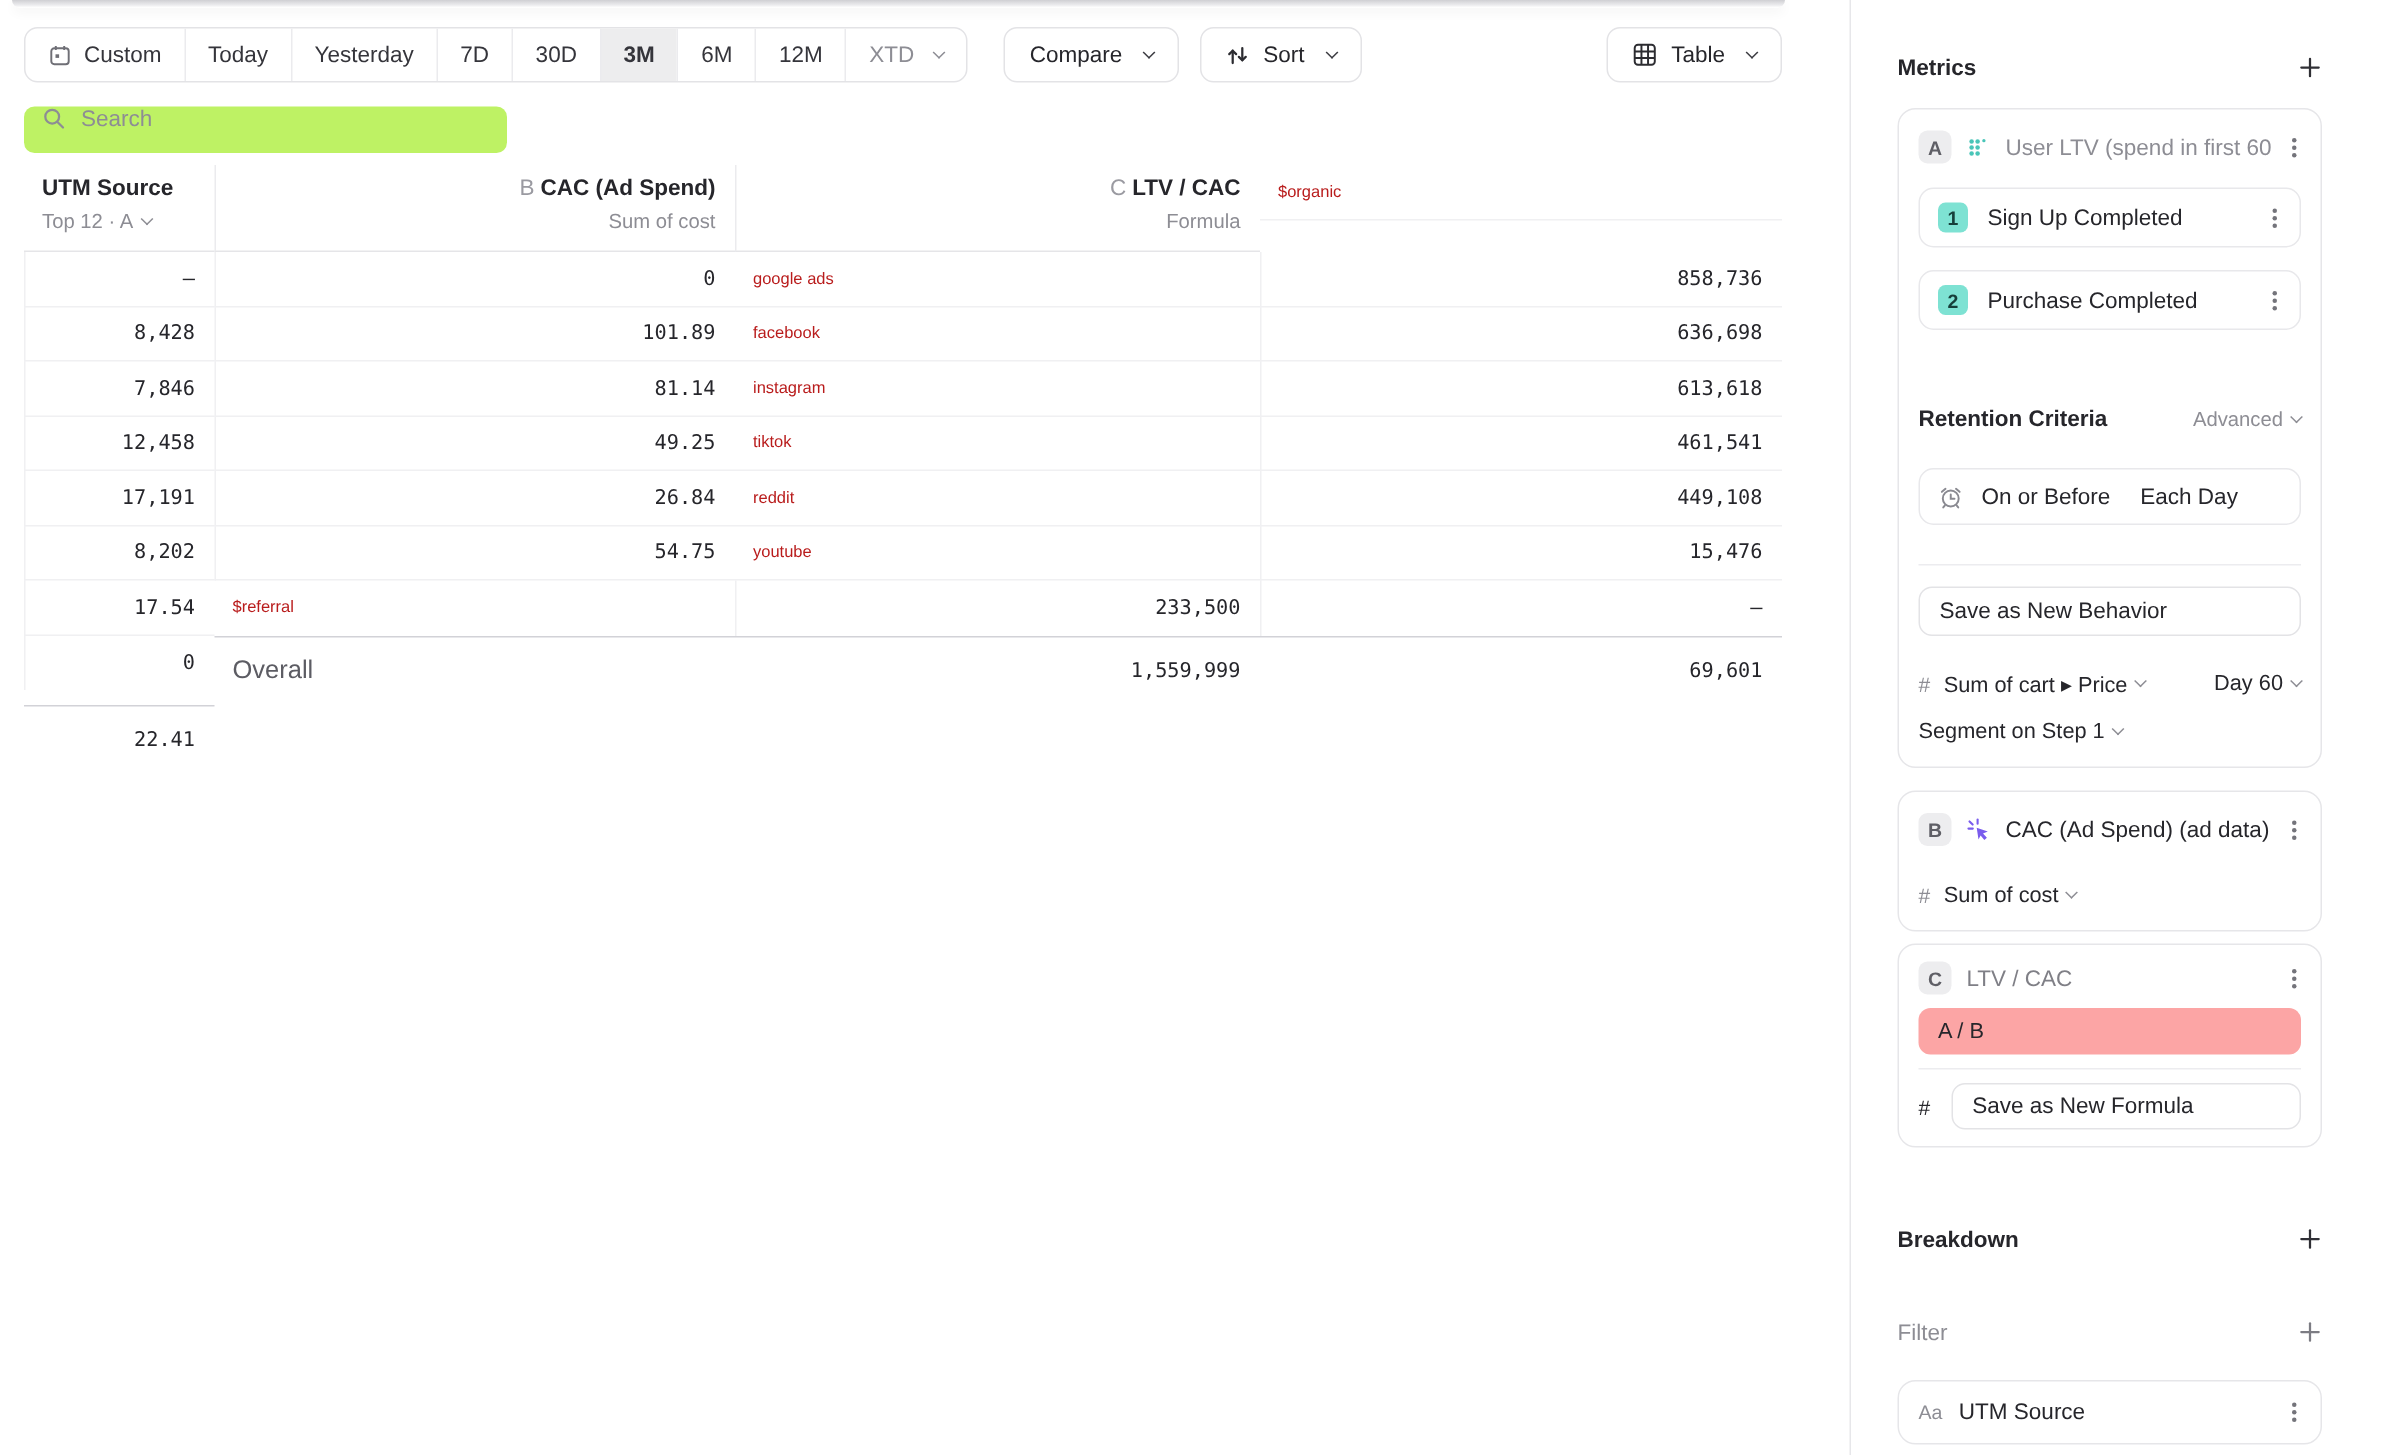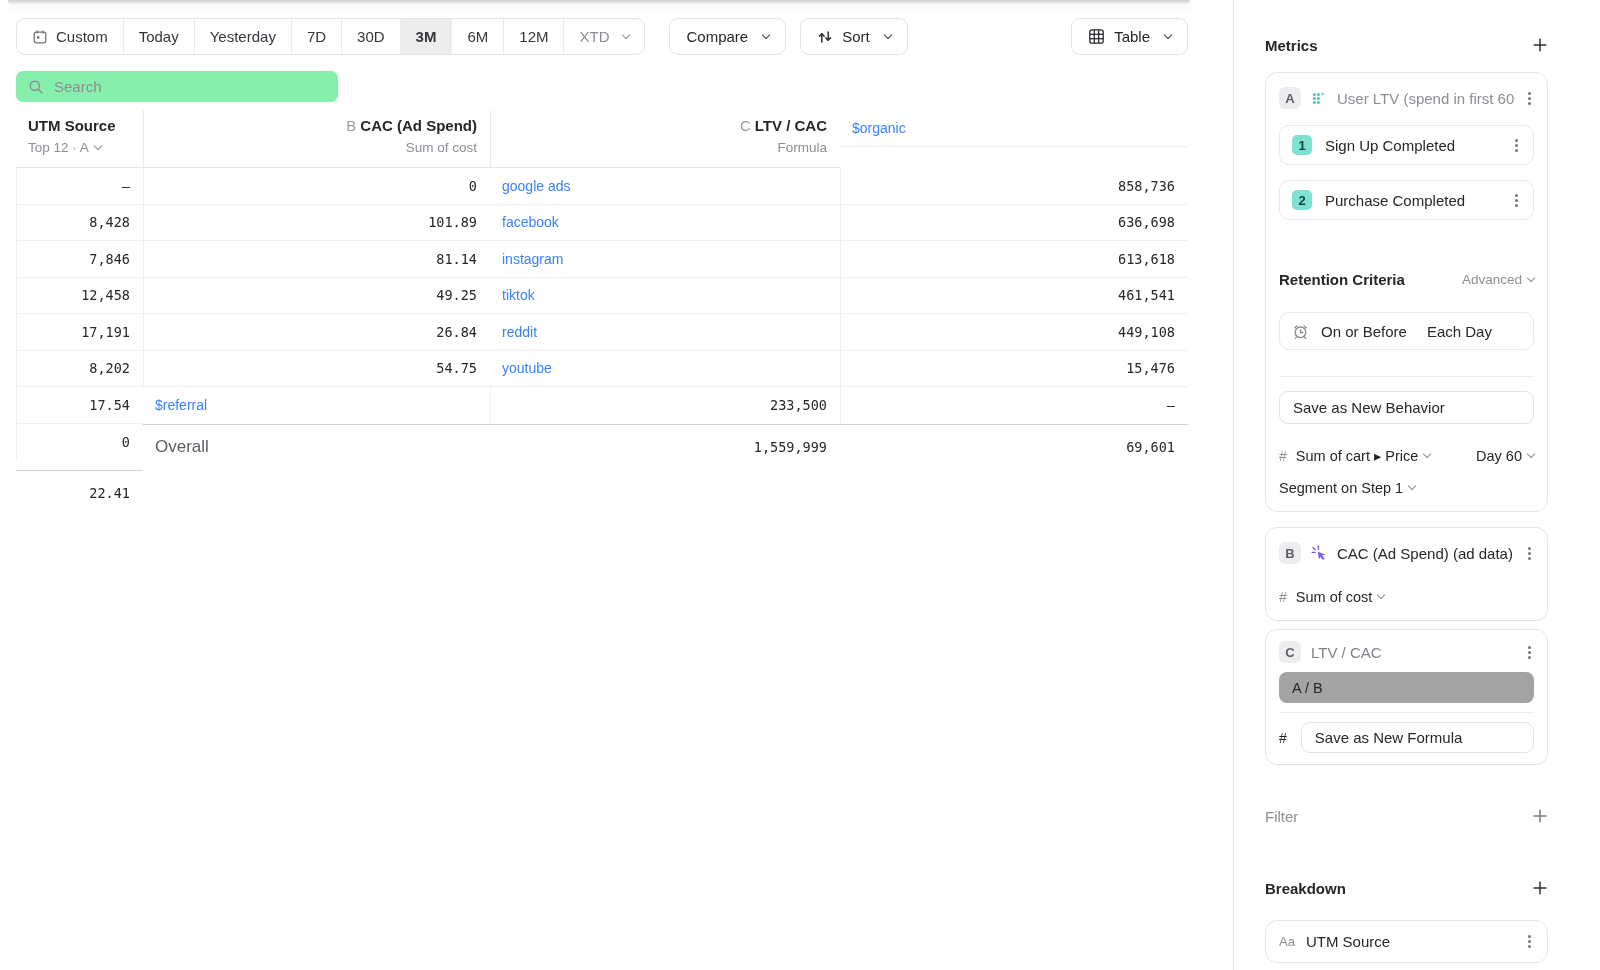--- a/index.html
+++ b/index.html
@@ -41,39 +41,39 @@
 
   .caret {
     display:inline-block; width:6px; height:6px;
     border-right:1.6px solid #8d8d94; border-bottom:1.6px solid #8d8d94;
     transform:rotate(45deg); margin:-3px 0 1px 6px; vertical-align:middle; flex:none;
   }
   .caret.dark { border-color:#3b3b41; }
 
   .search {
     position:absolute; top:71px; left:16px; width:322px; height:31px;
-    background:#86efac; border-radius:7px;
-    display:flex; align-items:center; gap:10px; padding:0 12px;
+    background:#bef264; border-radius:7px;
+    display:flex; align-items:flex-start; gap:10px; padding:0 12px;
   }
   .search input { flex:1; border:none; outline:none; background:transparent; font-size:15px; color:#26262b; font-family:inherit; }
   .search input::placeholder { color:#8d8d94; }
 
   
   .grid {
     position:absolute; top:110px; left:16px; width:1172px;
     display:grid; grid-template-columns:127px 347px 350px 348px;
   }
   .hcell { border-bottom:1px solid #e5e5e8; padding:7px 12px 12px; }
   .hcell.num { text-align:right; border-left:1px solid #ebebee; padding-right:13px; }
   .hc-title { font-size:15px; font-weight:700; color:#26262b; white-space:nowrap; }
   .hc-letter { font-weight:400; color:#9a9aa1; margin-right:4px; }
   .hc-sub { margin-top:6px; font-size:13.5px; color:#8d8d94; white-space:nowrap; }
   .cell {
     height:36.5px; display:flex; align-items:center; padding:0 12px;
-    font-size:14px; color:#3b82f6; border-bottom:1px solid #f0f0f2; white-space:nowrap;
+    font-size:11px; color:#b91c1c; border-bottom:1px solid #f0f0f2; white-space:nowrap;
   }
   .cell.num {
     font-family:"DejaVu Sans Mono", monospace; font-size:13.5px; color:#26262b;
     justify-content:flex-end; border-left:1px solid #f0f0f2; padding-right:13px;
   }
   .cell.lastrow { border-bottom:none; }
   .ovcell {
     height:46px; display:flex; align-items:center; padding:0 12px;
     border-top:1px solid #d2d2d7; font-size:17px; color:#5c5c63; white-space:nowrap;
   }
@@ -135,21 +135,21 @@
   .hash { color:#8d8d94; font-size:14px; flex:none; }
   .hash.darkHash { color:#26262b; }
   .ddl { display:flex; align-items:center; color:#26262b; cursor:pointer; white-space:nowrap; }
   .winSel { margin-left:auto; }
   .segRow { margin-top:12px; height:20px; display:flex; align-items:center; font-size:14.5px; }
 
   .cardB { margin-top:15px; }
   .cardC { margin-top:8px; padding:11px 13px; }
   .cardC .mhead { height:22px; }
   .formula {
-    background:#a3a3a3; border-radius:8px; height:31px; margin-top:9px;
+    background:#fca5a5; border-radius:8px; height:31px; margin-top:9px;
     display:flex; align-items:center; padding:0 13px; font-size:14.5px; color:#26262b; cursor:text;
   }
   .cardC .hr { margin-top:9px; }
   .formulaSaveRow { display:flex; align-items:center; gap:14px; margin-top:9px; }
   .formulaSaveRow .saveBtn { flex:1; margin-top:0; height:31px; }
 
   .filterRow { margin-top:40px; }
   .breakdownRow { margin-top:50px; }
   .bdCard { margin-top:21px; padding:12px 13px; display:flex; align-items:center; gap:11px; }
   .aaIcon { font-size:13px; color:#8d8d94; flex:none; }
@@ -431,40 +431,40 @@
     <div class="formula">A / B</div>
     <div class="hr"></div>
     <div class="formulaSaveRow">
       <span class="hash darkHash">#</span>
       <div class="saveBtn">
         <span>Save as New Formula</span>
       </div>
     </div>
   </div>
 
+  <div class="side-h breakdownRow">
+    <span class="side-title">Breakdown</span>
+    <span class="plusBtn">
+  <svg width="16" height="16" viewBox="0 0 16 16" fill="none" stroke="currentColor" stroke-width="1.5" stroke-linecap="round">
+    <line x1="8" y1="2.2" x2="8" y2="13.8"></line>
+          <line x1="2.2" y1="8" x2="13.8" y2="8"></line>
+  </svg>
+</span>
+  </div>
+
   <div class="side-h filterRow">
     <span class="side-title mutedTitle">Filter</span>
     <span class="plusBtn gray">
   <svg width="16" height="16" viewBox="0 0 16 16" fill="none" stroke="currentColor" stroke-width="1.5" stroke-linecap="round">
     <line x1="8" y1="2.2" x2="8" y2="13.8"></line>
           <line x1="2.2" y1="8" x2="13.8" y2="8"></line>
   </svg>
 </span>
   </div>
 
-  <div class="side-h breakdownRow">
-    <span class="side-title">Breakdown</span>
-    <span class="plusBtn">
-  <svg width="16" height="16" viewBox="0 0 16 16" fill="none" stroke="currentColor" stroke-width="1.5" stroke-linecap="round">
-    <line x1="8" y1="2.2" x2="8" y2="13.8"></line>
-          <line x1="2.2" y1="8" x2="13.8" y2="8"></line>
-  </svg>
-</span>
-  </div>
-
   <div>
       <div class="card bdCard">
         <span class="aaIcon">Aa</span>
         <span class="bdLabel">UTM Source</span>
         <span class="kebab">
           <span class="kdot"></span>
           <span class="kdot"></span>
           <span class="kdot"></span>
         </span>
       </div>

